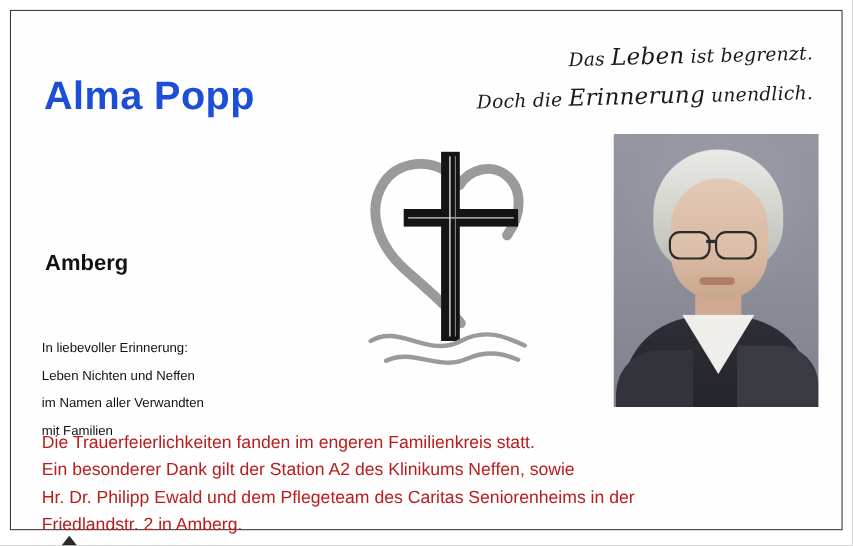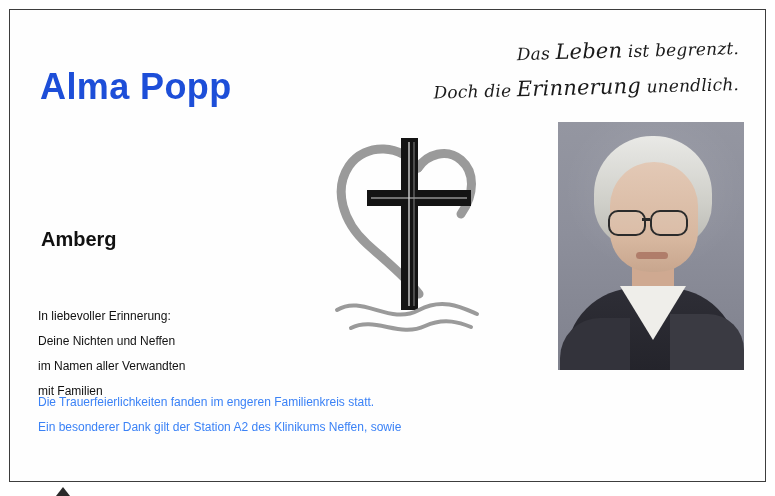--- a/index.html
+++ b/index.html
@@ -112,22 +112,22 @@
     line-height: 25px;
     margin-top: 24px;
   }
 
   
   .bottom-text {
     position: absolute;
     left: 28px;
     top: 380px;
     width: 710px;
-    font-size: 12px;
-    color: #3b82f6;
+    font-size: 16px;
+    color: #b91c1c;
     line-height: 25px;
   }
 
   
   .symbol {
     position: absolute;
     left: 305px;
     top: 118px;
     width: 190px;
     height: 215px;
@@ -274,21 +274,21 @@
         <span>Doch die </span><span class="big">Erinnerung</span><span> unendlich.</span>
       </div>
     </div>
 
     <div class="name">Alma Popp</div>
 
     <div class="place">Amberg</div>
 
     <div class="dedication">
       <div>In liebevoller Erinnerung:</div>
-      <div>Deine Nichten und Neffen</div>
+      <div>Leben Nichten und Neffen</div>
       <div>im Namen aller Verwandten</div>
       <div>mit Familien</div>
     </div>
 
     <div class="symbol">
       <svg width="190" height="215" viewBox="0 0 190 215" xmlns="http://www.w3.org/2000/svg">
 
         <g>
           <path d="M103 40 C 88 16, 50 14, 34 38 C 18 62, 28 94, 52 116 C 72 134, 92 150, 104 166" fill="none" stroke="#9a9a9a" stroke-width="9" stroke-linecap="round"></path>
           <path d="M103 40 C 112 26, 132 20, 146 32 C 160 44, 160 66, 146 86" fill="none" stroke="#9a9a9a" stroke-width="9" stroke-linecap="round"></path>
@@ -320,17 +320,19 @@
       <div class="ph-face"></div>
       <div class="ph-gl-l"></div>
       <div class="ph-gl-r"></div>
       <div class="ph-gl-bridge"></div>
       <div class="ph-mouth"></div>
     </div>
 
     <div class="bottom-text">
       <div>Die Trauerfeierlichkeiten fanden im engeren Familienkreis statt.</div>
       <div>Ein besonderer Dank gilt der Station A2 des Klinikums Neffen, sowie</div>
+      <div>Hr. Dr. Philipp Ewald und dem Pflegeteam des Caritas Seniorenheims in der</div>
+      <div>Friedlandstr. 2 in Amberg.</div>
     </div>
 
   </div>
   <div class="corner-mark"></div>
 </div>
 
 </body></html>

